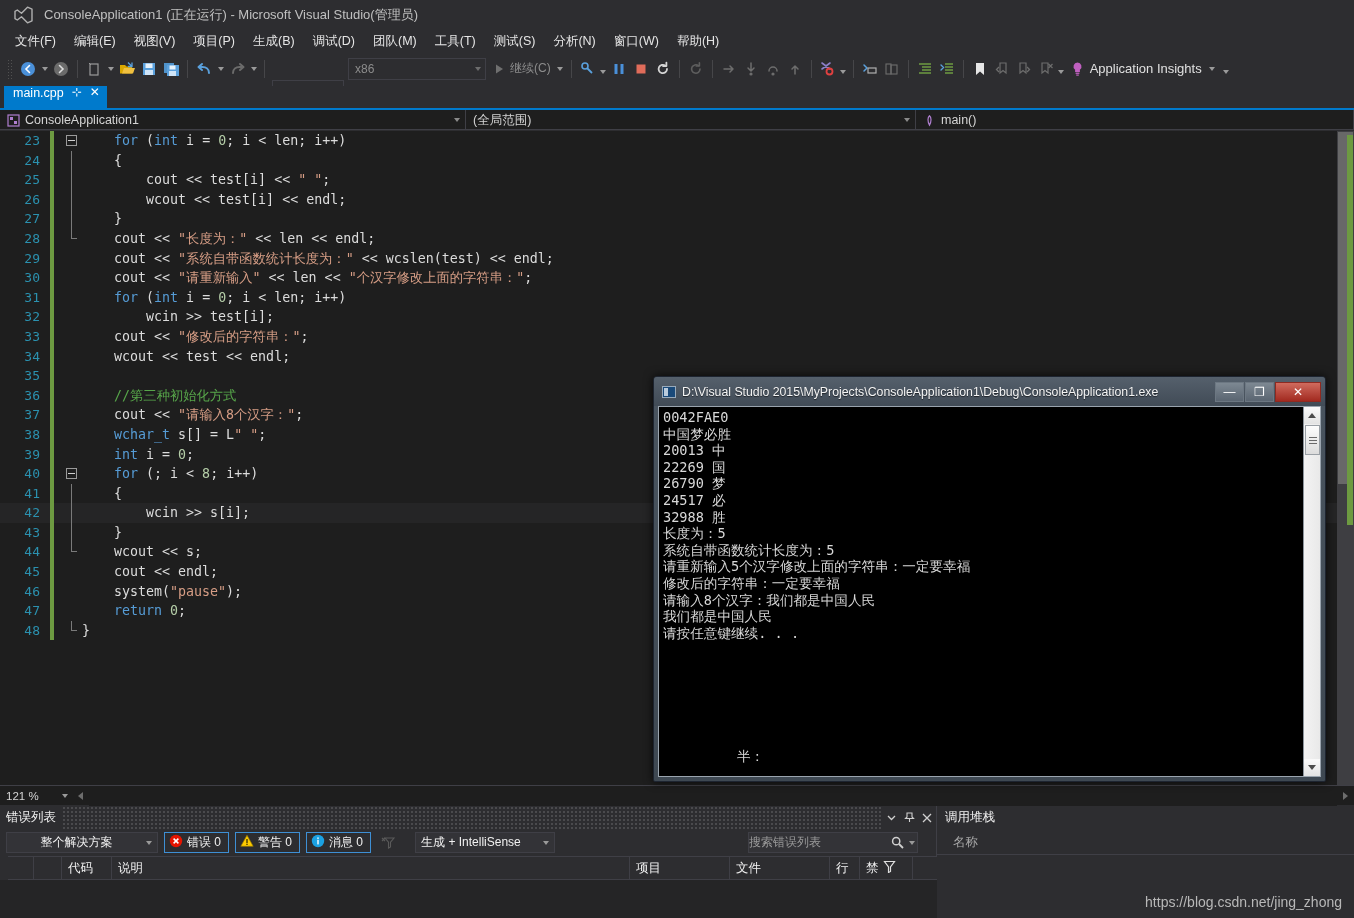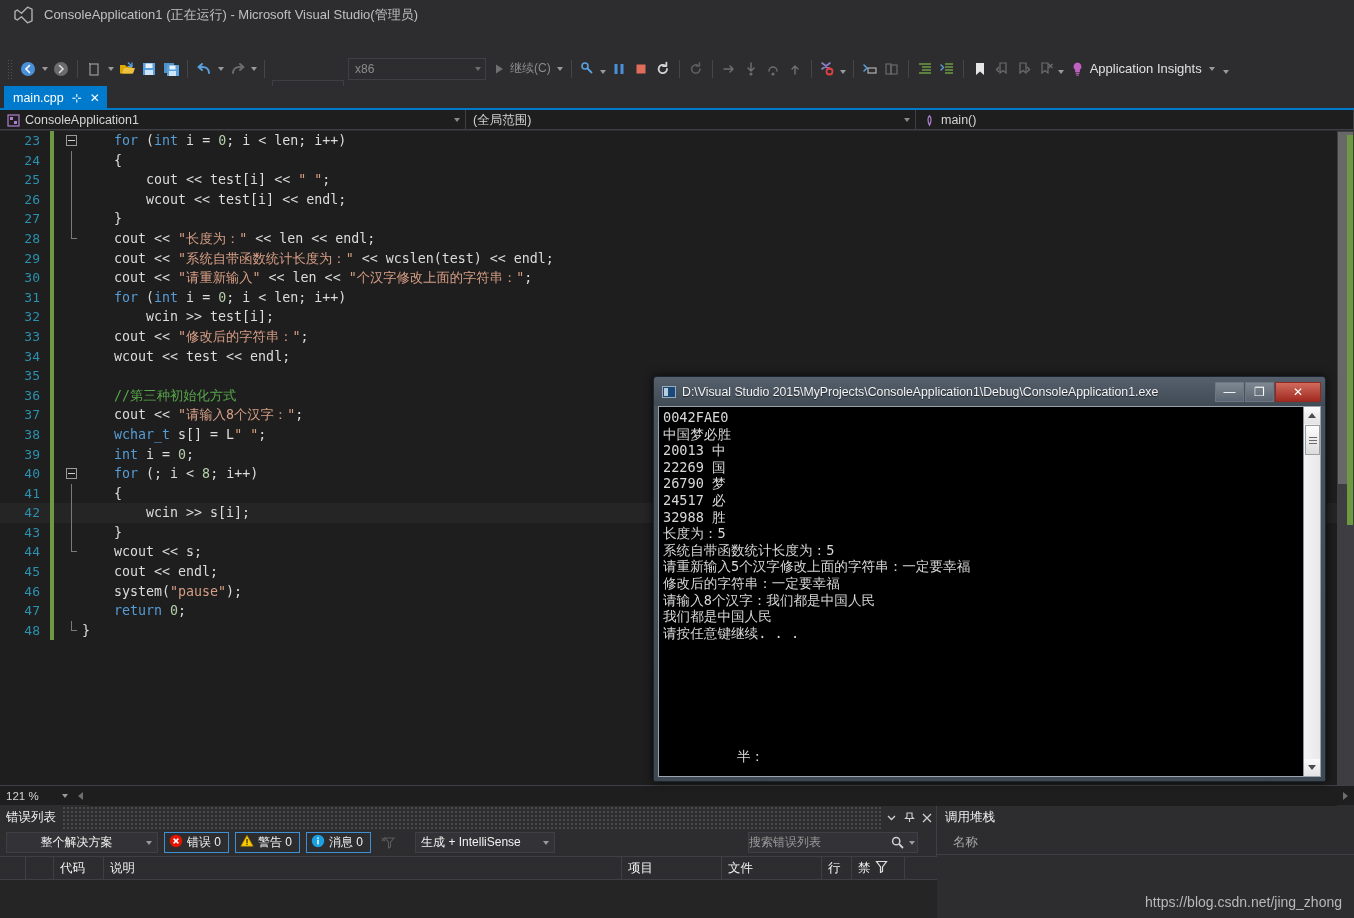--- a/index.html
+++ b/index.html
@@ -99,21 +99,21 @@
     border-top: 4px solid #9a9a9a; margin-top:7px;
   }
 
   
   .tabstrip {
     position: absolute; top: 86px; left: 0; width: 1354px; height: 23px;
     background: #2d2d30;
   }
   .tab-active {
     position:absolute; left:4px; top:0; height: 23px;
-    background: #007acc; color:#fff; display:flex; align-items:center;
+    background: #007acc; color:#fff; display:flex; align-items:flex-start;
     padding: 0 7px 0 9px; font-size: 12.5px; gap: 8px; cursor:default;
   }
   .tab-pin, .tab-close { font-size: 12px; color:#fff; cursor:default; line-height:1; }
   .tab-underline {
     position:absolute; left:0; top:22px; width:1354px; height:2px; background:#007acc;
   }
 
   
   .navbar {
     position:absolute; top:110px; left:0; width:1354px; height:20px;
@@ -270,20 +270,21 @@
   }
   .searchbox .sb-txt{flex:1;}
   .searchbox .sb-icon{width:20px;display:flex;align-items:center;justify-content:center;}
   .sb-caret{width:10px;display:flex;align-items:center;justify-content:center;}
   .sb-caret::after{content:"";border-left:3.5px solid transparent;border-right:3.5px solid transparent;border-top:4px solid #9a9a9a;}
 
   .errgrid { position:absolute; left:0; top:50px; width:937px; bottom:0; }
   .errhead {
     display:flex; height:24px; border-top:1px solid #3f3f46; border-bottom:1px solid #3f3f46;
     background:#2d2d30;
+    margin-left:8px;
   }
   .errhead .hc {
     border-right:1px solid #3f3f46; color:#f1f1f1; font-size:12.5px;
     display:flex; align-items:center; padding-left:6px; cursor:default;
   }
   .errbody { background:#252526; position:absolute; left:0; right:0; top:24px; bottom:0; }
 
   .callstack { flex:1; position:relative; }
   .cs-header { height:23px; display:flex; align-items:center; }
   .cs-title { color:#f1f1f1; font-size:12.5px; padding-left:8px; }
@@ -376,20 +377,34 @@
 
   <div class="titlebar">
     <div class="vs-logo">
       <svg width="20" height="20" viewBox="0 0 20 20">
         <path d="M14.5 2.2 19 4.2v11.6l-4.5 2-6-6.1-4.2 3.3L2 13.7V6.3l2.3-1.3 4.2 3.3z" fill="none" stroke="#b0b0b0" stroke-width="1.4" stroke-linejoin="round"></path>
       </svg>
     </div>
     <div class="title-text">ConsoleApplication1 (正在运行) - Microsoft Visual Studio(管理员)</div>
   </div>
 
+  <div class="menubar">
+    <div class="menu-item">文件(F)</div>
+    <div class="menu-item">编辑(E)</div>
+    <div class="menu-item">视图(V)</div>
+    <div class="menu-item">项目(P)</div>
+    <div class="menu-item">生成(B)</div>
+    <div class="menu-item">调试(D)</div>
+    <div class="menu-item">团队(M)</div>
+    <div class="menu-item">工具(T)</div>
+    <div class="menu-item">测试(S)</div>
+    <div class="menu-item">分析(N)</div>
+    <div class="menu-item">窗口(W)</div>
+    <div class="menu-item">帮助(H)</div>
+  </div>
 
   <div class="toolbar">
     <div class="grip"></div>
 
     <div class="tb-btn">
       <svg width="16" height="16" viewBox="0 0 16 16">
           <circle cx="8" cy="8" r="7" fill="#4a90d9"></circle>
           <path d="M9.5 4.5 6 8l3.5 3.5" stroke="#fff" stroke-width="1.6" fill="none" stroke-linecap="round"></path>
         </svg>
     </div>

